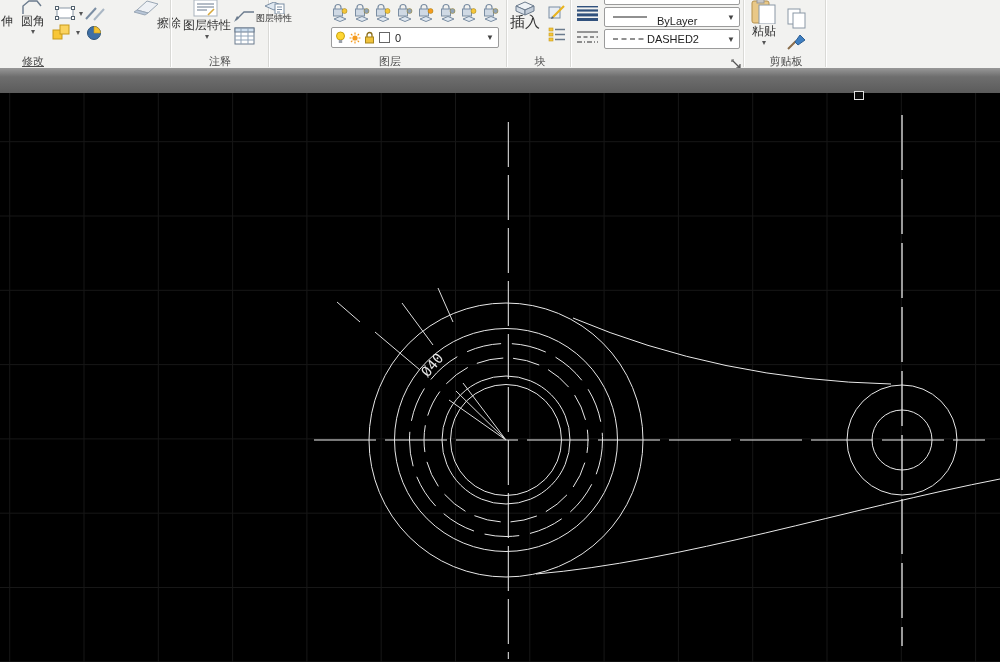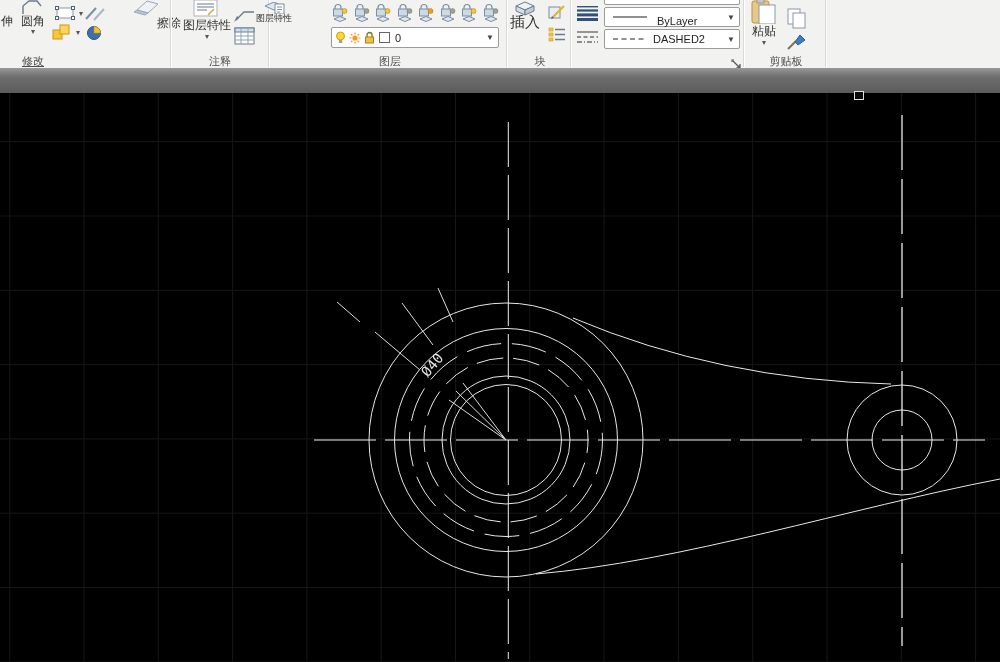--- a/index.html
+++ b/index.html
@@ -251,21 +251,21 @@
       <svg width="34" height="6" style="margin-left:8px;">
           <path d="M0 3 H34" stroke="#222" stroke-width="1.2"></path>
         </svg>
       <span style="margin-left:10px;margin-top:8px;">ByLayer</span>
       <span class="caret">▼</span>
     </div>
     <div class="combo" style="left:604px;top:29px;width:134px;height:18px;">
       <svg width="34" height="6" style="margin-left:8px;">
           <path d="M0 3 H34" stroke="#222" stroke-width="1.2" stroke-dasharray="5 3.5"></path>
         </svg>
-      <span style="margin-left:6px;">DASHED2</span>
+      <span style="">DASHED2</span>
       <span class="caret">▼</span>
     </div>
 
     <div class="panel-label" style="left:634px;width:46px;margin-top:47px;">属性</div>
     <div class="icon" style="left:731px;top:56px;">
       <svg width="11" height="11">
         <path d="M1 3 V1 H3 M9 5 V9 H5" fill="none" stroke="#555" stroke-width="1.2"></path>
         <path d="M2 2 L7.5 7.5" stroke="#555" stroke-width="1.2"></path>
         <polygon points="9,9 8.6,5.8 5.8,8.6" fill="#555"></polygon>
       </svg>

